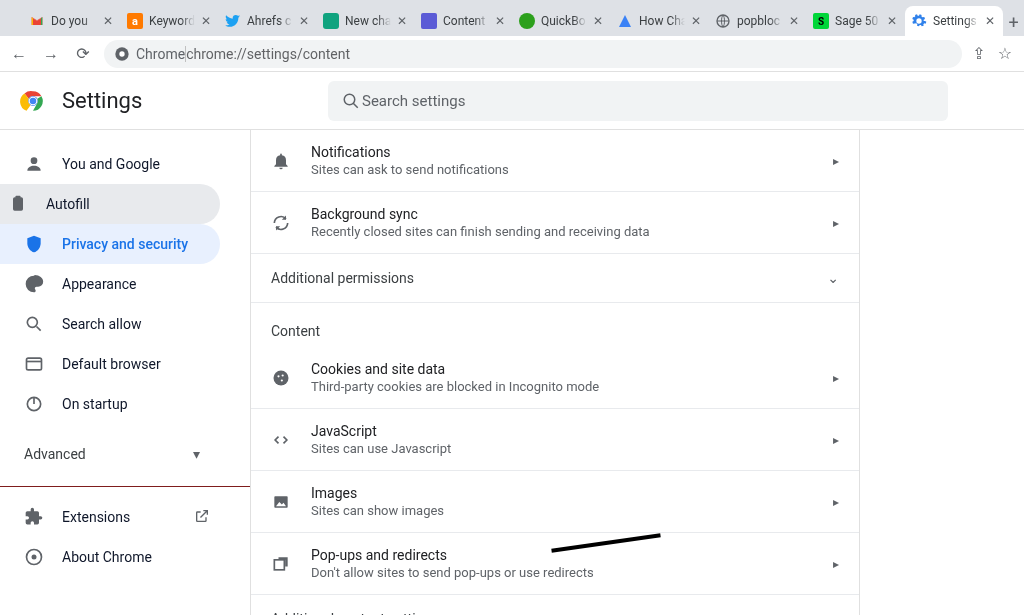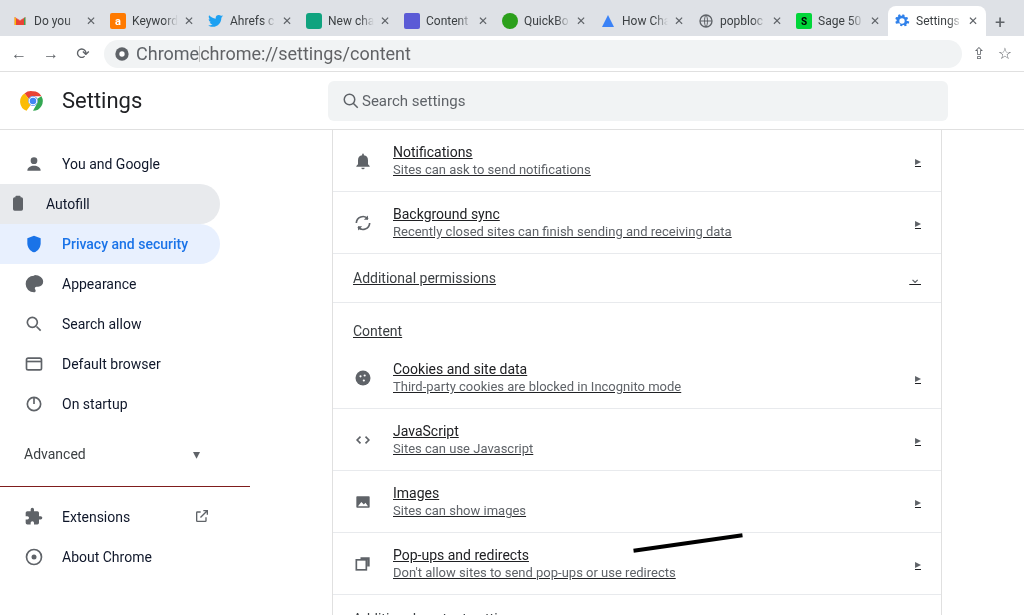--- a/index.html
+++ b/index.html
@@ -12,21 +12,21 @@
     width: 1024px;
     height: 615px;
     overflow: hidden;
   }
   
   .tabstrip {
     height: 36px;
     background: #dee1e6;
     display: flex;
     align-items: flex-end;
-    padding-left: 6px;
+    padding-left: 23px;
   }
   .tab {
     height: 30px;
     min-width: 0;
     flex: 0 0 98px;
     background: #dee1e6;
     border-top-left-radius: 8px;
     border-top-right-radius: 8px;
     display: flex;
     align-items: center;
@@ -56,21 +56,21 @@
   .omnibox {
     flex: 1;
     height: 28px;
     background: #f1f3f4;
     border-radius: 14px;
     display:flex;
     align-items:center;
     padding: 0 10px;
     gap: 0;
     color:#5f6368;
-    font-size: 18px;
+    font-size: 14px;
     max-width: 870px;
   }
   .omnibox .lockarea { display:flex; align-items:center; gap:6px; color:#5f6368; }
   .omnibox .divider { width:1px; height:16px; background:#c0c0c0; }
   .omnibox .urltext { color:#202124b0; }
   .toolbar-right { display:flex; gap:12px; color:#5f6368; font-size:16px; padding-right:4px; align-items:center;}
   
   .settings-header {
     height: 58px;
     display:flex;
@@ -106,21 +106,21 @@
   }
   .side-item .sicn { width:20px; color:#5f6368; display:flex; }
   .side-item.highlight { background:#e8eaed;padding-left:8px; }
   .side-item.active { background:#e8f0fe; color:#1a73e8; font-weight:500; }
   .side-item.active .sicn { color:#1a73e8; }
   .side-advanced { display:flex; align-items:center; justify-content:space-between; padding: 22px 50px 18px 24px; color:#3c4043; font-size:14px; cursor:pointer;}
   .side-footer { border-top:1px solid #7f1d1d; margin-top:6px; padding-top:10px;}
   .side-footer .side-item { margin-right:30px; justify-content:flex-start; position:relative;}
   .ext-launch { position:absolute; right:10px; color:#5f6368; }
   
-  .main { flex:1; display:flex; justify-content:center; overflow-y:auto;text-decoration:underline; }
+  .main { flex:1; display:flex; justify-content:flex-start; overflow-y:auto; }
   .card-col { width:610px; border-left:1px solid #e0e0e0; border-right:1px solid #e0e0e0; }
   .row {
     display:flex; align-items:center; gap: 20px;
     padding: 14px 20px; border-bottom: 1px solid #e8eaed;
     cursor:pointer; position:relative;
   }
   .row .ricn { width:20px; color:#5f6368; display:flex; }
   .row .texts { flex:1; }
   .row .ttl { font-size:14px; color:#202124; }
   .row .sub { font-size:13px; color:#5f6368; margin-top:2px; }

